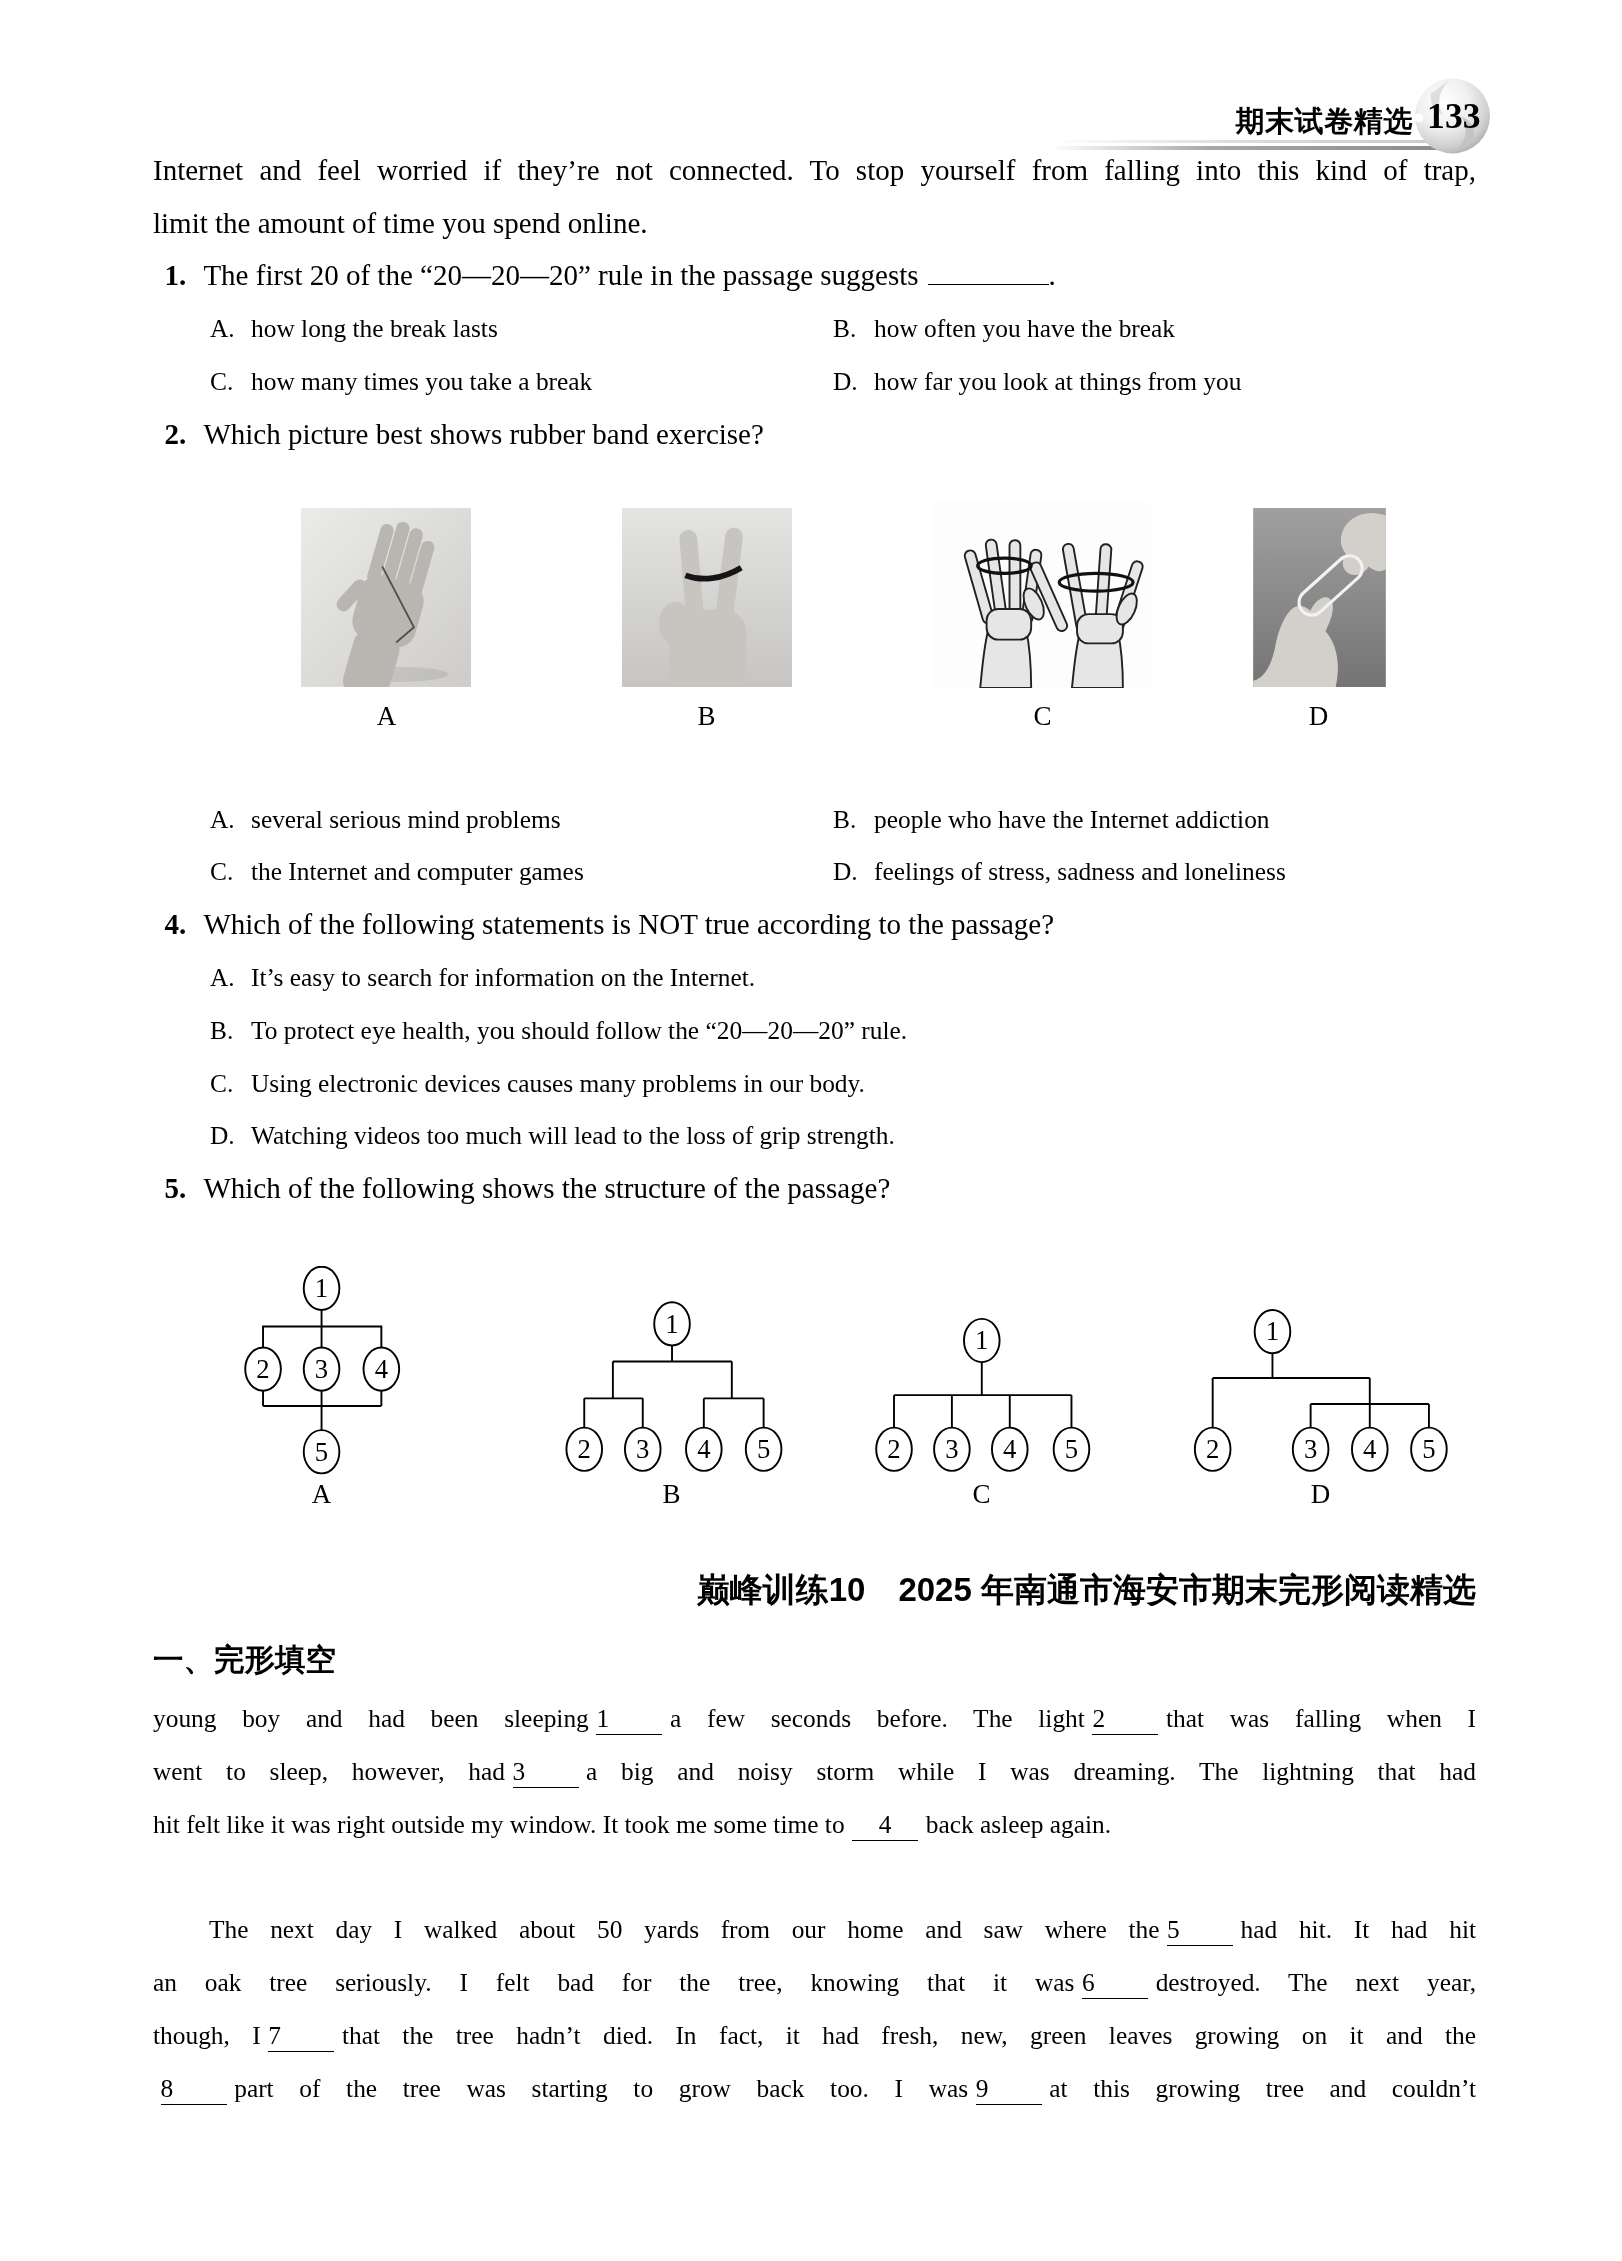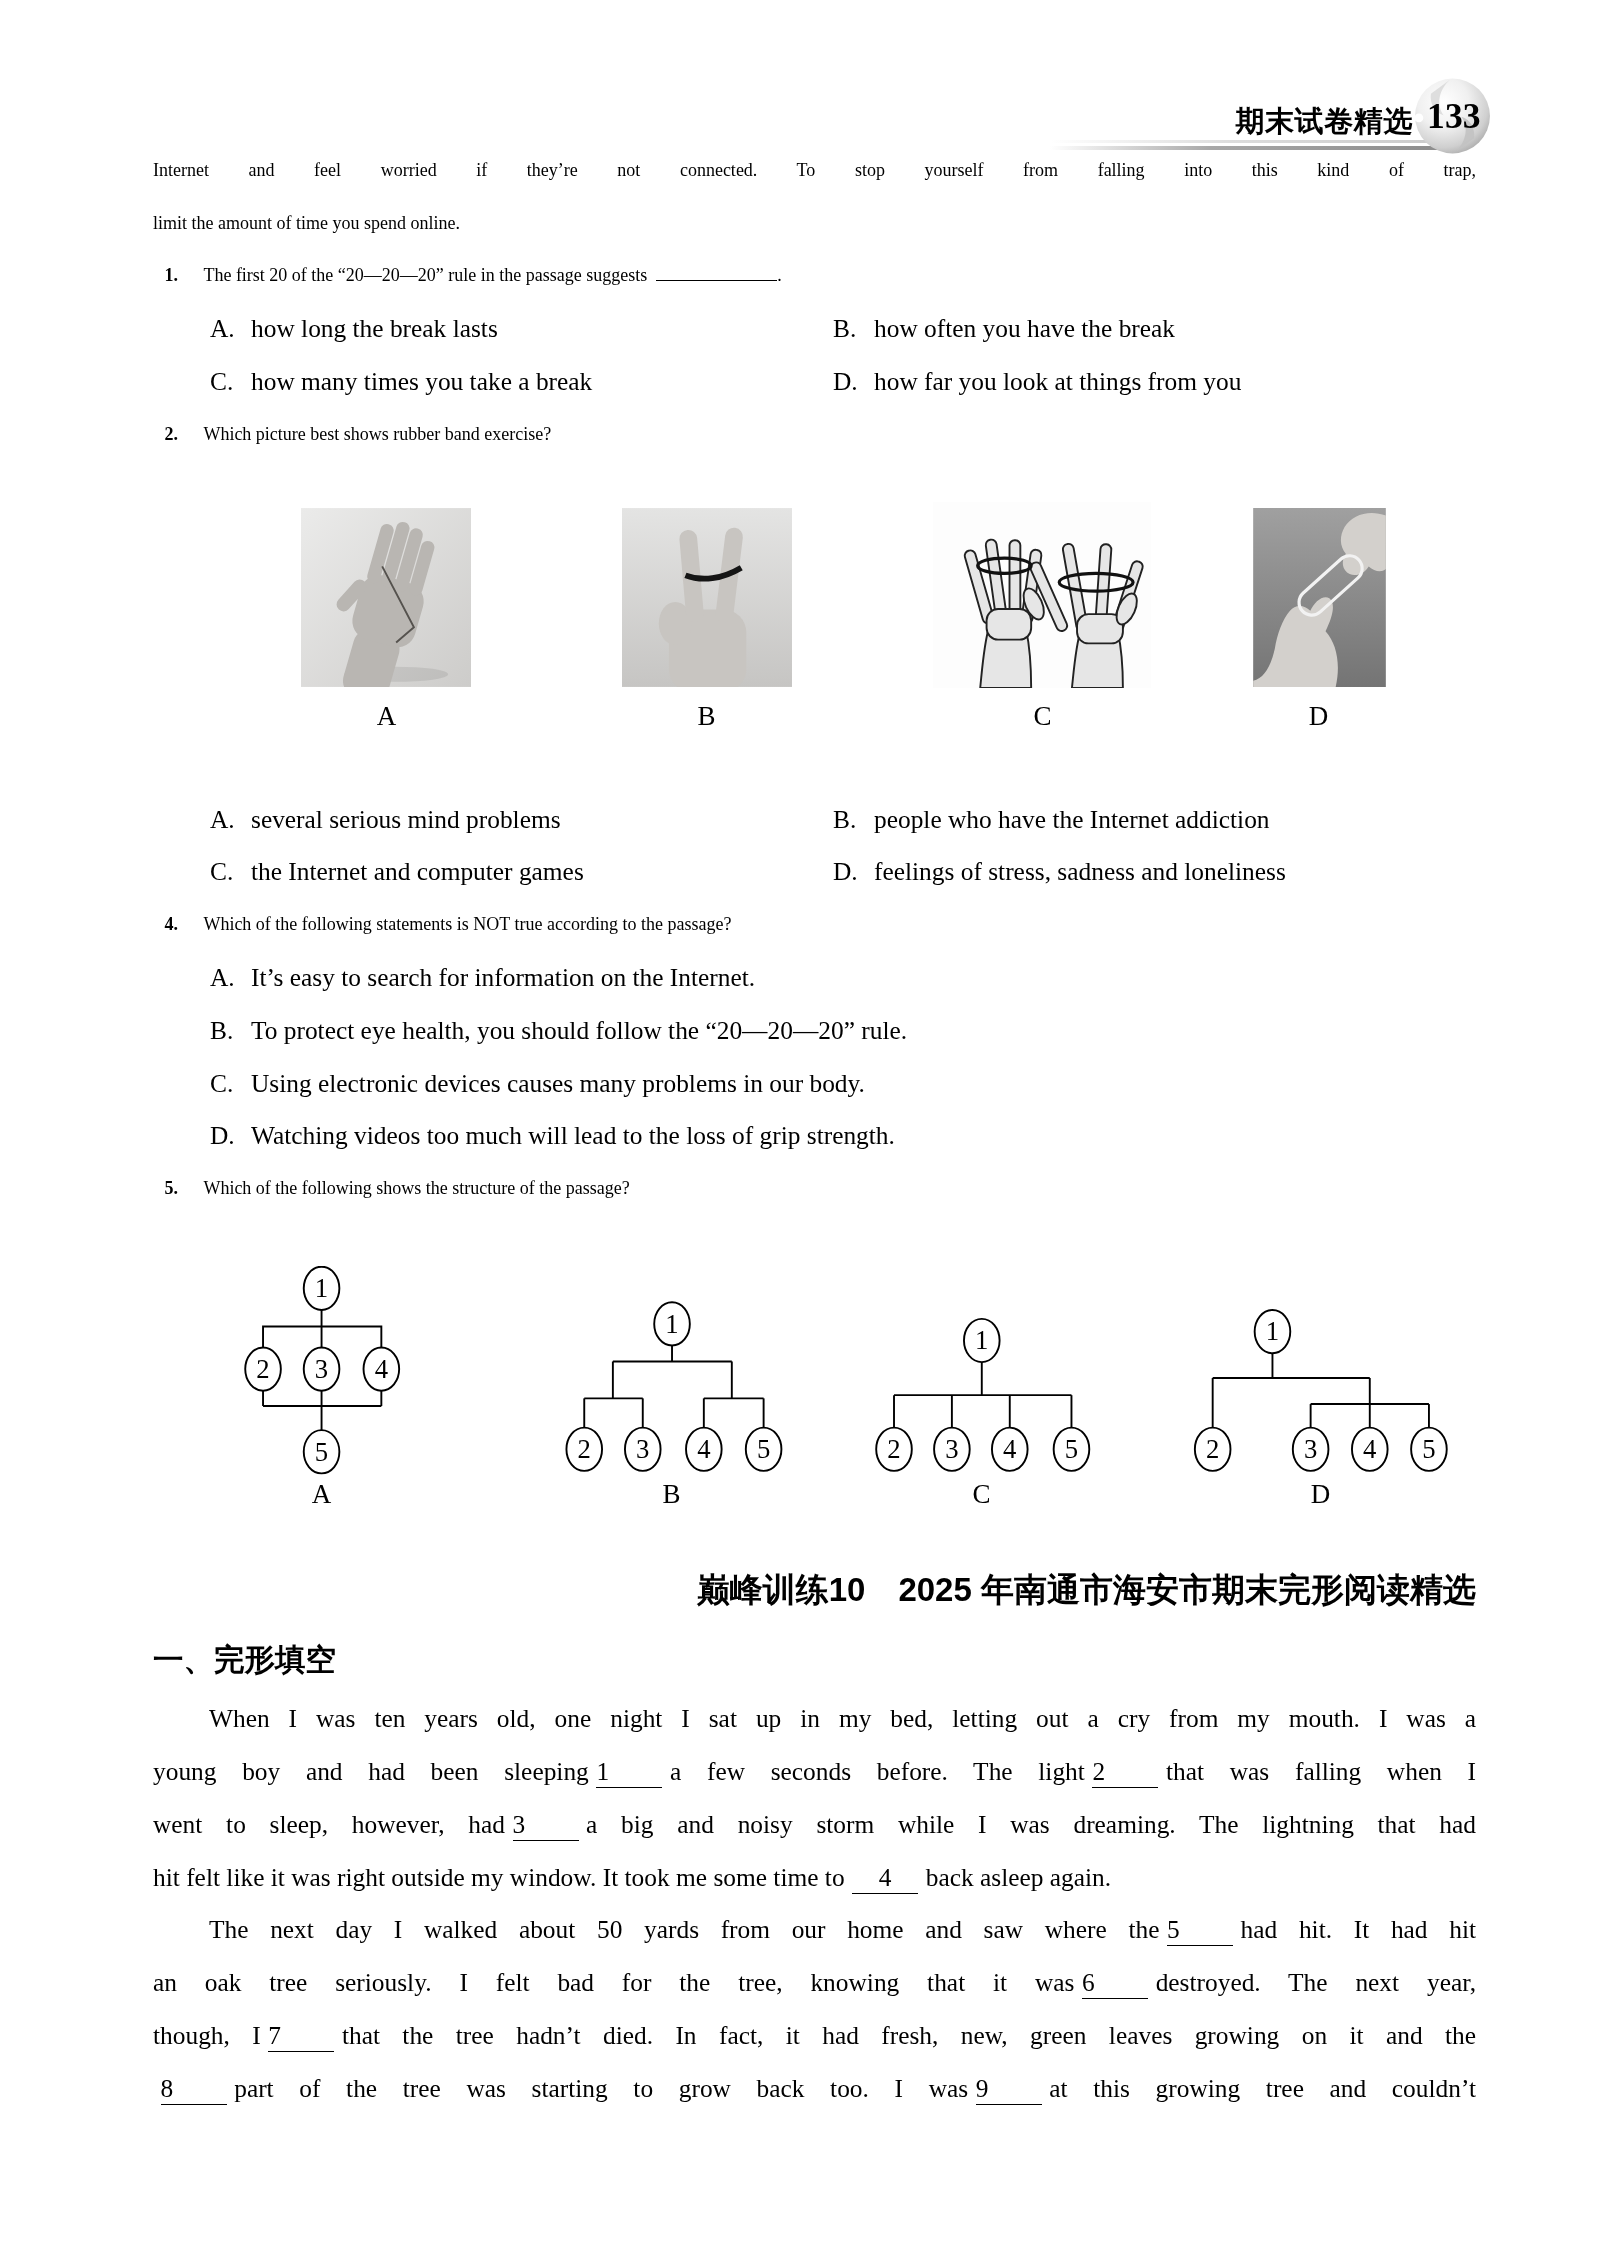--- a/index.html
+++ b/index.html
@@ -12,21 +12,21 @@
              font-size:29px;letter-spacing:0.6px;text-align:center;}
   .hdr-rule{position:absolute;top:140px;left:1050px;width:403px;}
   .hdr-rule .rule-a{height:3.2px;background:linear-gradient(to right,rgba(214,214,214,0),#dcdcdc 45%,#c9c9c9);}
   .hdr-rule .rule-gap{height:2.5px;background:#fff;}
   .hdr-rule .rule-b{height:4.5px;background:linear-gradient(to right,rgba(150,150,150,0),#a7a7a7 40%,#8b8b8b);}
   .badge{position:absolute;left:1413px;top:76px;width:79px;height:80px;}
 
   
   .content{position:absolute;left:153px;top:0;width:1323px;height:2261px;}
   .line{position:absolute;left:0;width:1323px;height:53px;line-height:53px;
-        font-size:18px;white-space:nowrap;}
+        font-size:29px;white-space:nowrap;}
   .jall{text-align:justify;text-align-last:justify;white-space:normal;}
   .qnum{display:inline-block;margin-left:11.4px;width:39px;font-weight:bold;}
   .optrow{position:absolute;left:57px;width:1266px;height:53px;line-height:53px;font-size:25.4px;
           display:grid;grid-template-columns:623px auto;}
   .optlabel{display:inline-block;width:41px;}
   .fullopt{position:absolute;left:57px;width:1266px;height:53px;line-height:53px;font-size:25.4px;white-space:nowrap;}
   .stem-blank{display:inline-block;width:121px;border-bottom:1.9px solid #000;margin-left:9px;}
 
   
   .figure{position:absolute;}
@@ -292,21 +292,20 @@
 
     <span class="diag-label" style="left:140px;top:1468px">A</span>
     <span class="diag-label" style="left:490px;top:1468px">B</span>
     <span class="diag-label" style="left:800px;top:1468px">C</span>
     <span class="diag-label" style="left:1139px;top:1468px">D</span>
 
     <div class="sec-title">巅峰训练10　2025 年南通市海安市期末完形阅读精选</div>
     <div class="part-title">一、完形填空</div>
 
     <div class="cloze" id="cloze1" style="top:1692px">
-        <div class="cloze-line jall indent"><span>When I was ten years old, one night I sat up in my bed, letting out a cry from my mouth. I was a</span></div>
         <div class="cloze-line jall"><span>young boy and had been sleeping</span><span class="blank">1</span><span>a few seconds before. The light</span><span class="blank">2</span><span>that was falling when I</span></div>
         <div class="cloze-line jall"><span>went to sleep, however, had</span><span class="blank">3</span><span>a big and noisy storm while I was dreaming. The lightning that had</span></div>
         <div class="cloze-line"><span>hit felt like it was right outside my window. It took me some time to</span><span class="blank">4</span><span>back asleep again.</span></div>
       </div>
     <div class="cloze" id="cloze2" style="top:1903px">
         <div class="cloze-line jall indent"><span>The next day I walked about 50 yards from our home and saw where the</span><span class="blank">5</span><span>had hit. It had hit</span></div>
         <div class="cloze-line jall"><span>an oak tree seriously. I felt bad for the tree, knowing that it was</span><span class="blank">6</span><span>destroyed. The next year,</span></div>
         <div class="cloze-line jall"><span>though, I</span><span class="blank">7</span><span>that the tree hadn’t died. In fact, it had fresh, new, green leaves growing on it and the</span></div>
         <div class="cloze-line jall"><span class="blank">8</span><span>part of the tree was starting to grow back too. I was</span><span class="blank">9</span><span>at this growing tree and couldn’t</span></div>
       </div>

